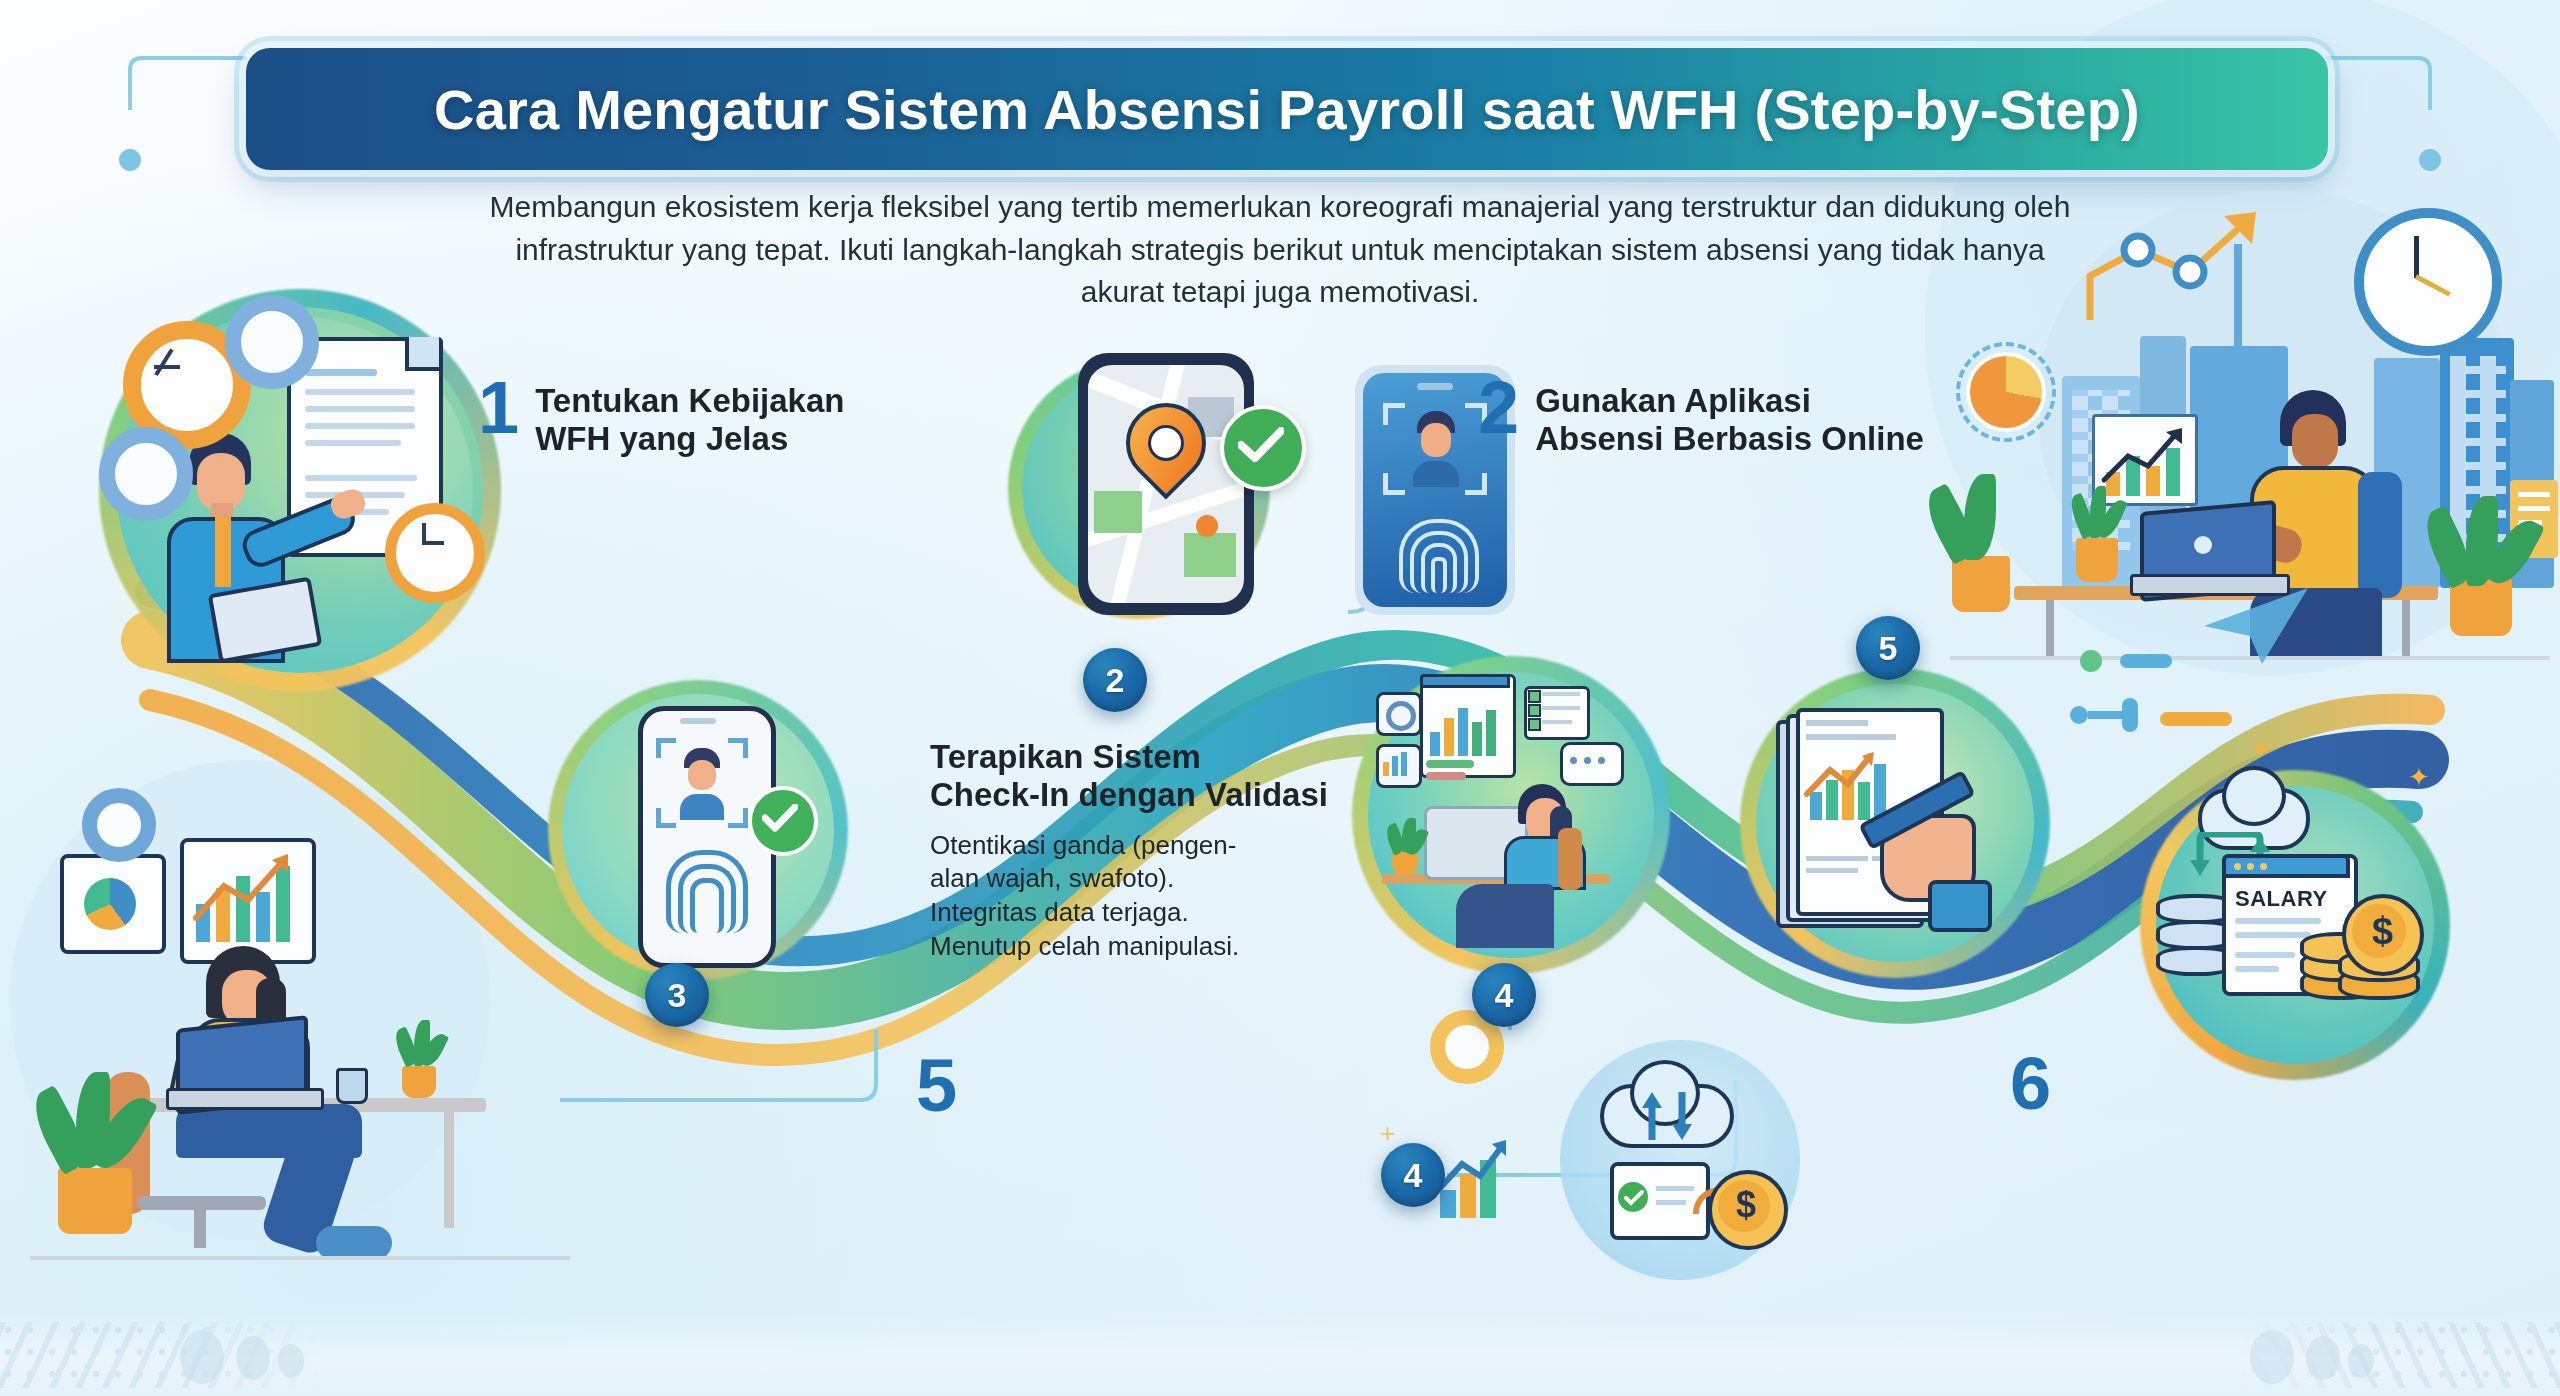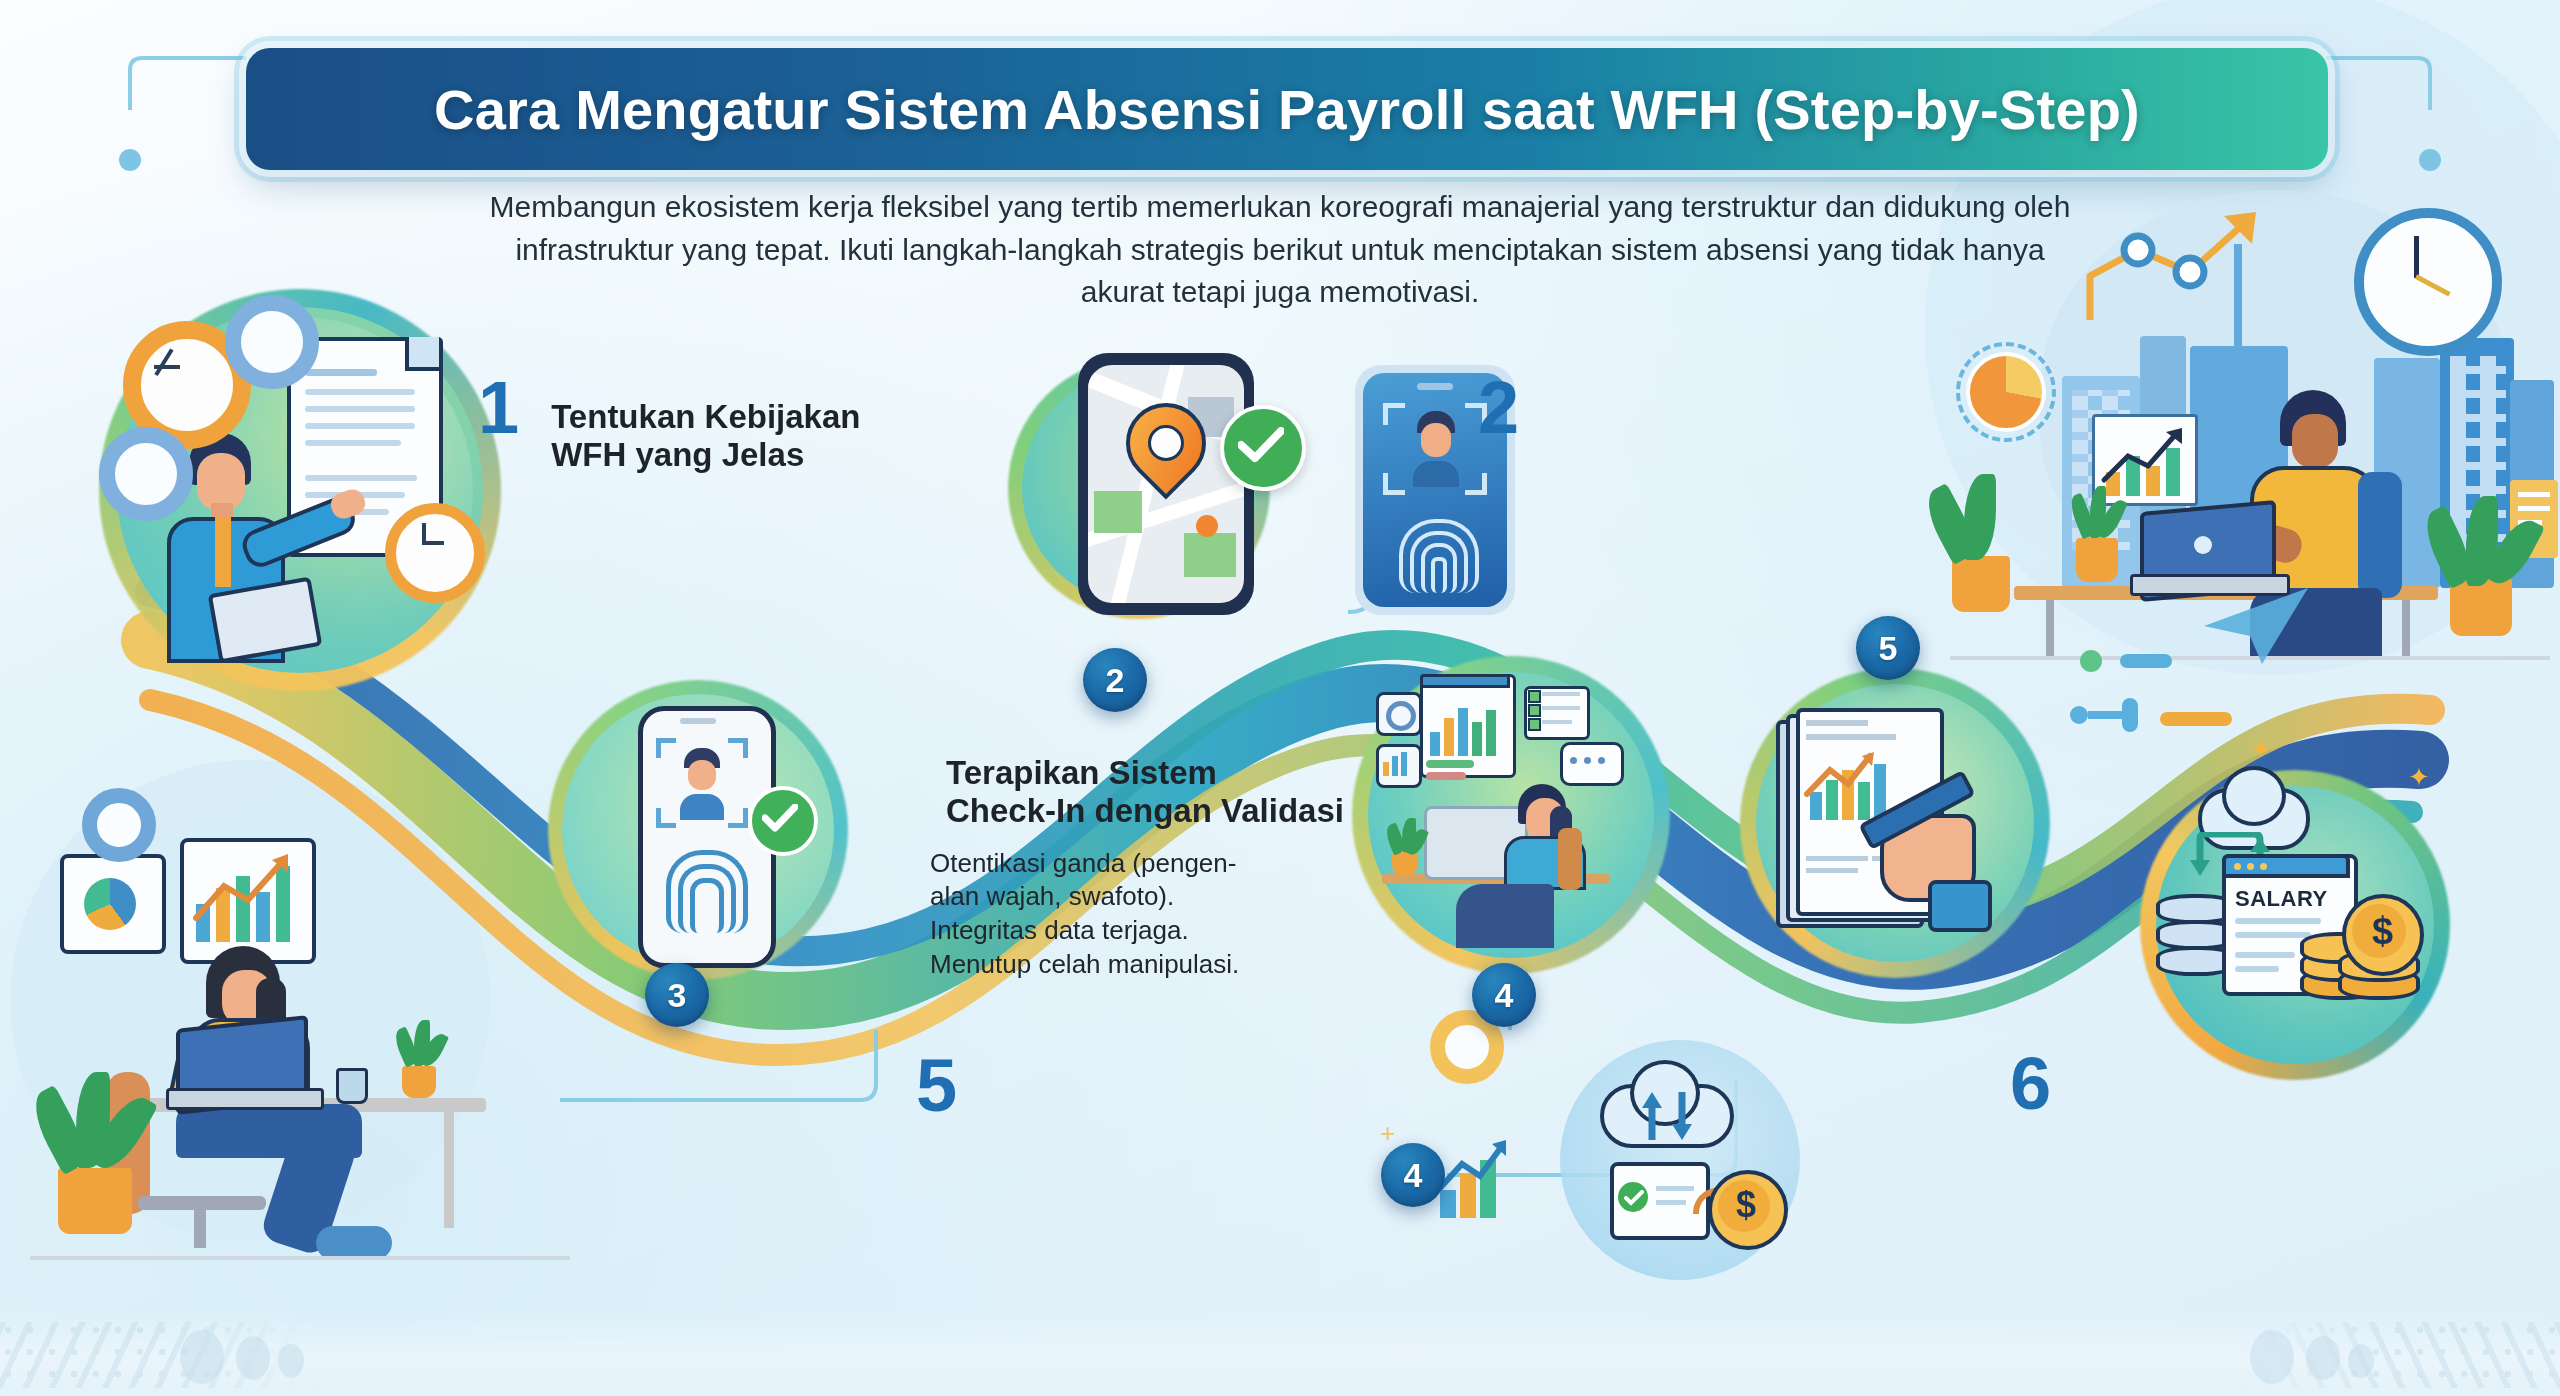--- a/index.html
+++ b/index.html
@@ -66,21 +66,21 @@
     text-shadow:0 1px 3px rgba(0,0,0,.35);
   }
   
   .step{position:absolute;}
   .step .row{display:flex;align-items:flex-start;gap:16px;}
   .step .num{
     font-size:74px;line-height:.92;font-weight:bold;color:#1f6fb2;
     flex:0 0 auto;margin-top:-8px;
   }
   .step h3{
-    margin:16px;font-size:33px;line-height:1.16;font-weight:bold;color:#1d2329;
+    margin:0;font-size:33px;line-height:1.16;font-weight:bold;color:#1d2329;
   }
   .step p{
     margin:14px 0 0 0;font-size:26px;line-height:1.3;color:#20262c;white-space:pre-line;
   }
   .step .body-indent{padding-left:90px;}
   
   .ill{position:absolute;}
   .circ{
     position:absolute;border-radius:50%;overflow:hidden;
   }
@@ -640,20 +640,22 @@
     <div class="row">
       <div class="num">1</div>
       <h3 style="white-space:pre-line;">Tentukan Kebijakan
 WFH yang Jelas</h3>
     </div>
   </div>
 
   <div class="step" style="left:1478px;top:382px;width:460px;">
     <div class="row">
       <div class="num">2</div>
+      <h3 style="white-space:pre-line;">Gunakan Aplikasi
+Absensi Berbasis Online</h3>
     </div>
   </div>
 
   <div class="step" style="left:930px;top:738px;width:440px;">
     <h3 style="white-space:pre-line;">Terapikan Sistem
 Check-In dengan Validasi</h3>
     <p>Otentikasi ganda (pengen-
 alan wajah, swafoto).
 Integritas data terjaga.
 Menutup celah manipulasi.</p>

